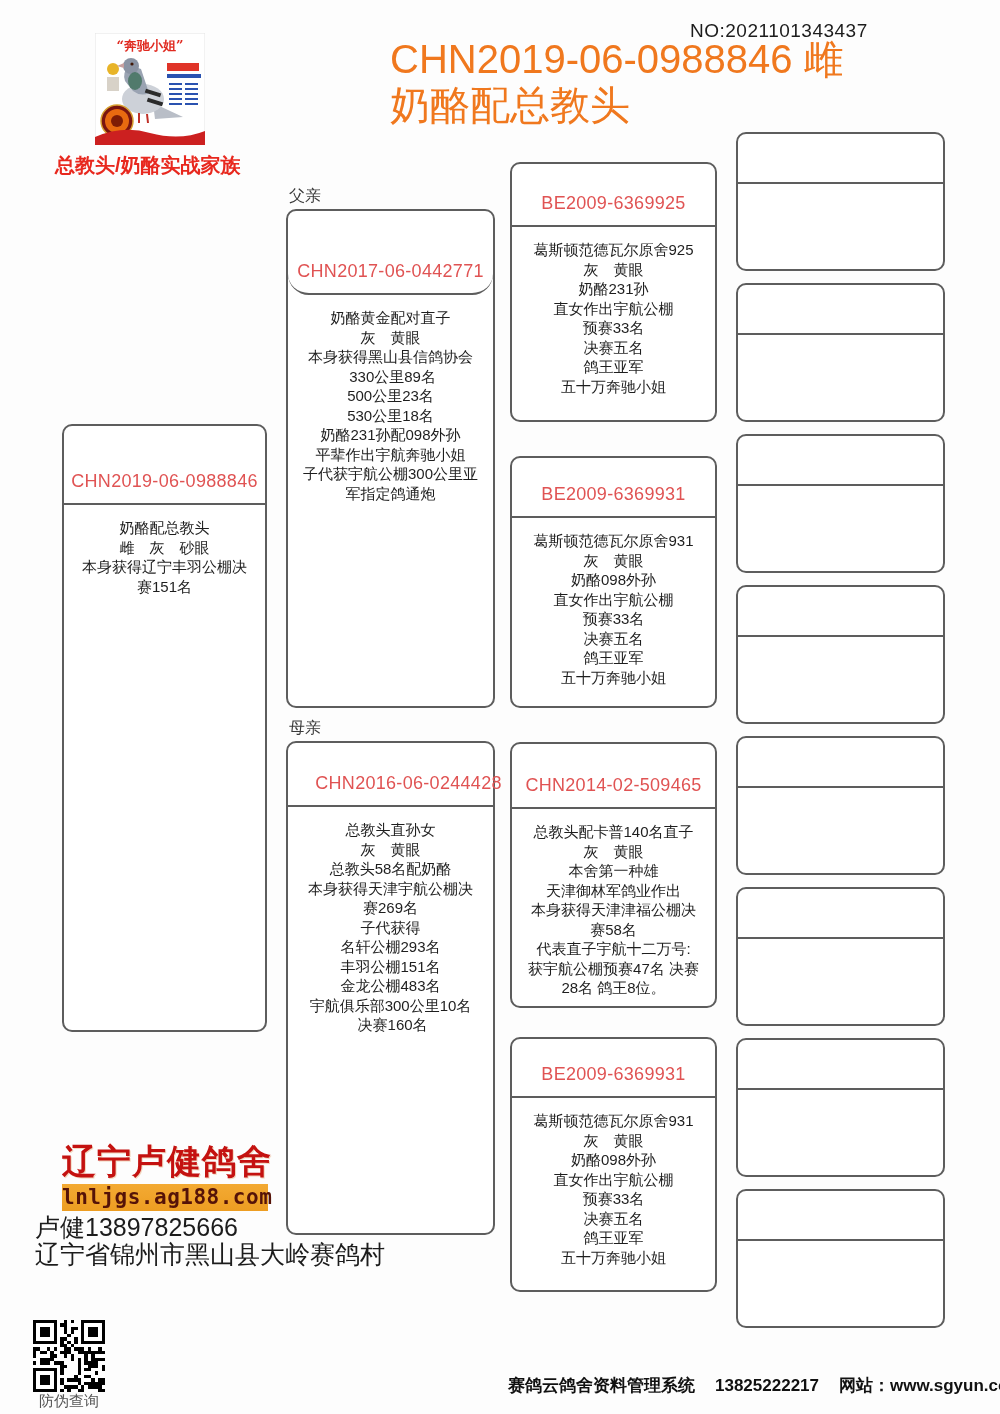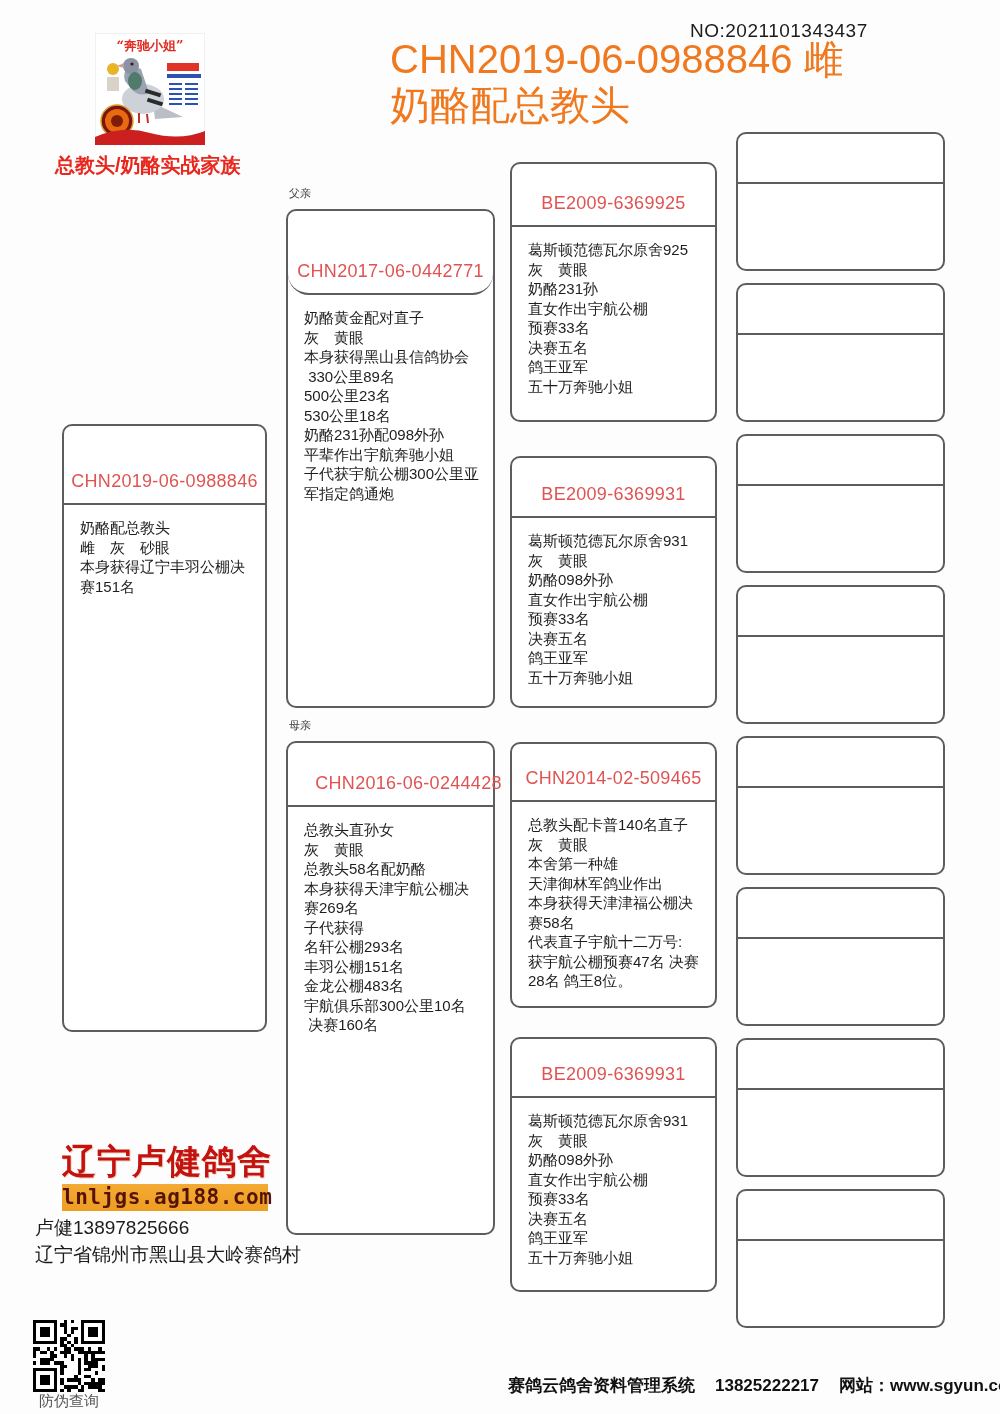--- a/index.html
+++ b/index.html
@@ -15,54 +15,54 @@
   .title-line1{font-size:40px;line-height:46px;white-space:nowrap;}
   .title-line2{font-size:40px;line-height:46px;}
   .family-tag{position:absolute;left:55px;top:152px;font-size:20px;font-weight:bold;color:#e8281e;}
   
   .logo{position:absolute;left:95px;top:33px;width:110px;height:112px;}
   
   .pbox{position:absolute;border:2px solid #5d5d5d;border-radius:10px;background:#fff;box-sizing:border-box;}
   .pbox-header{display:flex;align-items:flex-end;justify-content:center;
     border-bottom:2px solid #5d5d5d;box-sizing:border-box;
     color:#e05353;font-size:18px;padding-bottom:11px;letter-spacing:0.3px;white-space:nowrap;}
-  .pbox-body{padding:13px 10px 0 16px;font-size:15px;line-height:19.5px;color:#1e1e1e;}
+  .pbox-body{padding:13px 10px 0 10px;font-size:15px;line-height:19.5px;color:#1e1e1e;text-align:center;}
   .pbox-body div{white-space:pre-wrap;}
-  .parent-label{position:absolute;font-size:11px;color:#3a3a3a;}
+  .parent-label{position:absolute;font-size:16px;color:#3a3a3a;}
   
   .subject-box{left:62px;top:424px;width:205px;height:608px;}
   .subject-box .pbox-header{height:60px;margin-top:19px;}
   .father-box{left:286px;top:209px;width:209px;height:499px;}
   .father-box .pbox-header{height:84px;border-radius:21px;}
   .mother-box{left:286px;top:741px;width:209px;height:494px;}
   .mother-box .pbox-header{height:64px;padding-left:36px;}
   .gp1{left:510px;top:162px;width:207px;height:260px;}
   .gp1 .pbox-header{height:63px;}
   .gp2{left:510px;top:456px;width:207px;height:252px;}
   .gp2 .pbox-header{height:60px;}
   .gp3{left:510px;top:742px;width:207px;height:266px;}
-  .gp3 .pbox-header{height:58px;}
+  .gp3 .pbox-header{height:65px;}
   .gp4{left:510px;top:1037px;width:207px;height:255px;}
   .gp4 .pbox-header{height:59px;}
   .label-father{left:289px;top:186px;}
   .label-mother{left:289px;top:718px;}
   
   .slot-col{position:absolute;left:736px;top:132px;width:209px;}
   .slot{width:209px;height:139px;margin-bottom:12px;border:2px solid #5d5d5d;border-radius:10px;
     background:#fff;box-sizing:border-box;}
   .slot-header{height:50px;border-bottom:2px solid #5d5d5d;box-sizing:border-box;}
   
   .loft-banner{position:absolute;left:62px;top:1140px;width:206px;text-align:center;}
   .loft-banner-title{font-family:"DejaVu Serif","Liberation Serif",serif;font-weight:bold;
     font-size:34px;line-height:42px;color:#c41210;letter-spacing:1px;white-space:nowrap;
     text-shadow:1px 1px 0 #f2d8c0;}
   .loft-banner-url{margin-top:2px;background:linear-gradient(#f3aa33,#ed9d22);color:#551308;
     font-family:"DejaVu Sans Mono","Liberation Mono",monospace;font-weight:bold;font-size:21px;
     line-height:27px;letter-spacing:0.5px;}
-  .contact{position:absolute;left:35px;top:1214px;font-size:19px;line-height:27px;color:#1c1c1c;}
+  .contact{position:absolute;left:35px;top:1214px;font-size:25px;line-height:27px;color:#1c1c1c;}
   
   .qr{position:absolute;left:33px;top:1320px;width:72px;height:72px;}
   .qr svg{width:72px;height:72px;}
   .qr-label{position:absolute;left:39px;top:1392px;font-size:15px;color:#555;}
   
   .footer{position:absolute;left:508px;top:1374px;font-size:17px;font-weight:bold;color:#111;white-space:nowrap;}
   .footer span{margin-right:20px;}
   .footer span:last-child{margin-right:0;}
 </style>
 </head>

